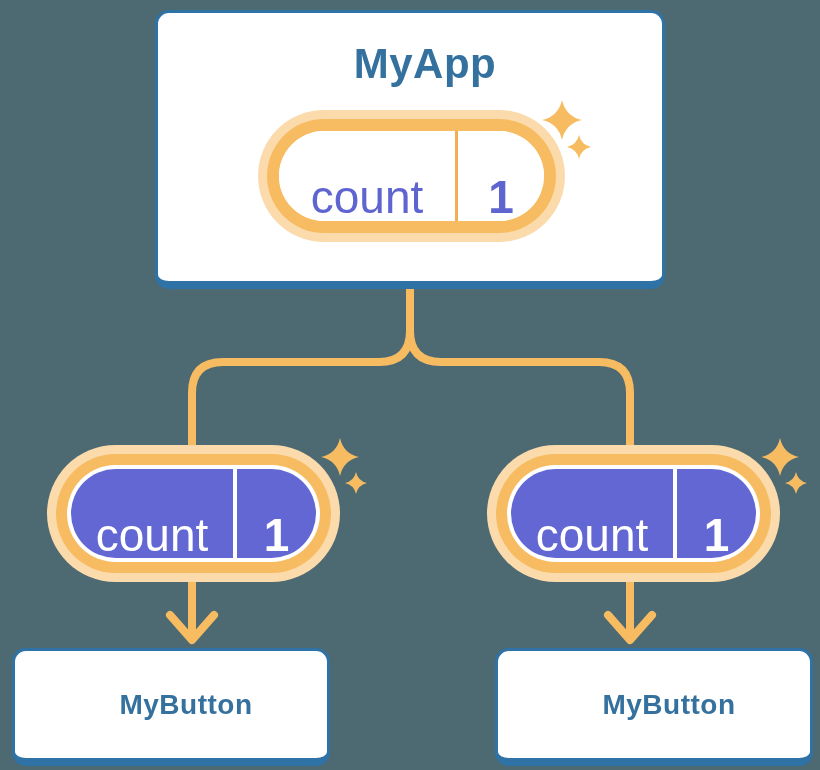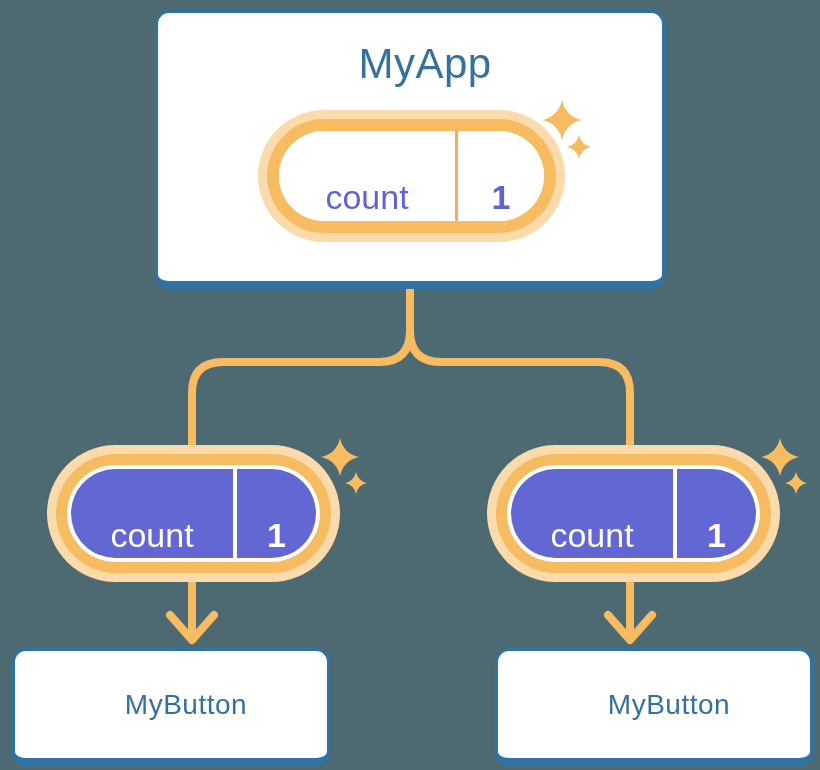--- a/index.html
+++ b/index.html
@@ -22,21 +22,21 @@
     position:absolute;
     background:var(--card-bg,#FFFFFF);
     border:3px solid var(--card-border,#2E72A6);
     border-bottom-width:8px;
     border-radius:14px;
     z-index:2;
   }
   .card-root{left:155px;top:10px;width:510px;height:279px;}
   .card-title{
     color:var(--title-text,#35719E);
-    font-weight:400;letter-spacing:.5px;
+    font-weight:700;letter-spacing:.5px;
     text-align:center;
     margin-left:30px;
   }
   .card-root .card-title{margin-top:28px;font-size:42px;line-height:1.1;}
   .card-leaf{
     display:flex;align-items:center;justify-content:center;
   }
   .card-leaf .card-title{font-size:28px;}
   .card-leaf-left{left:12px;top:648px;width:318px;height:118px;}
   .card-leaf-right{left:495px;top:648px;width:318px;height:118px;}
@@ -51,21 +51,21 @@
     background:var(--accent-orange,#F7BC61);
     border-radius:999px;height:100%;width:100%;
   }
   .pill-body{border-radius:999px;height:100%;width:100%;background:#FFFFFF;}
   .pill-core{
     border-radius:999px;height:100%;width:100%;
     display:flex;align-items:stretch;overflow:hidden;
   }
   .pill-label,.pill-value{
     display:flex;align-items:center;justify-content:center;
-    font-size:34px;line-height:1;margin-top:42px;
+    font-size:46px;line-height:1;margin-top:42px;
   }
   .pill-value{font-weight:700;flex:1;}
   .pill-divider{flex:none;}
 
   
   .pill-light{left:258px;top:110px;width:307px;height:132px;}
   .pill-light .pill-ring{padding:12px;}
   .pill-light .pill-core{background:#FFFFFF;color:var(--state-text-light-pill,#5E64D0);}
   .pill-light .pill-label{width:176px;}
   .pill-light .pill-divider{width:3px;background:var(--pill-divider-light,#F2AE55);}

